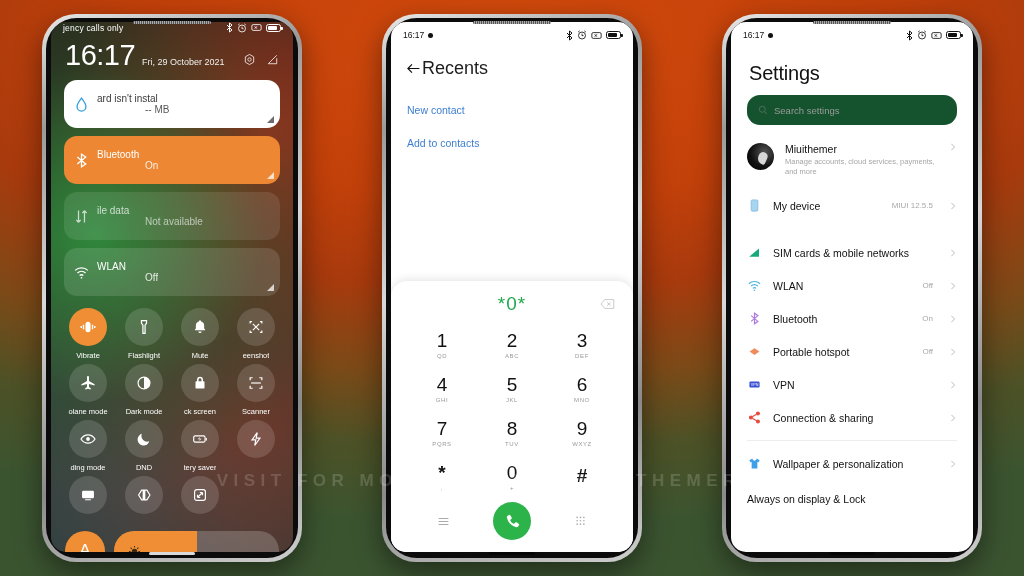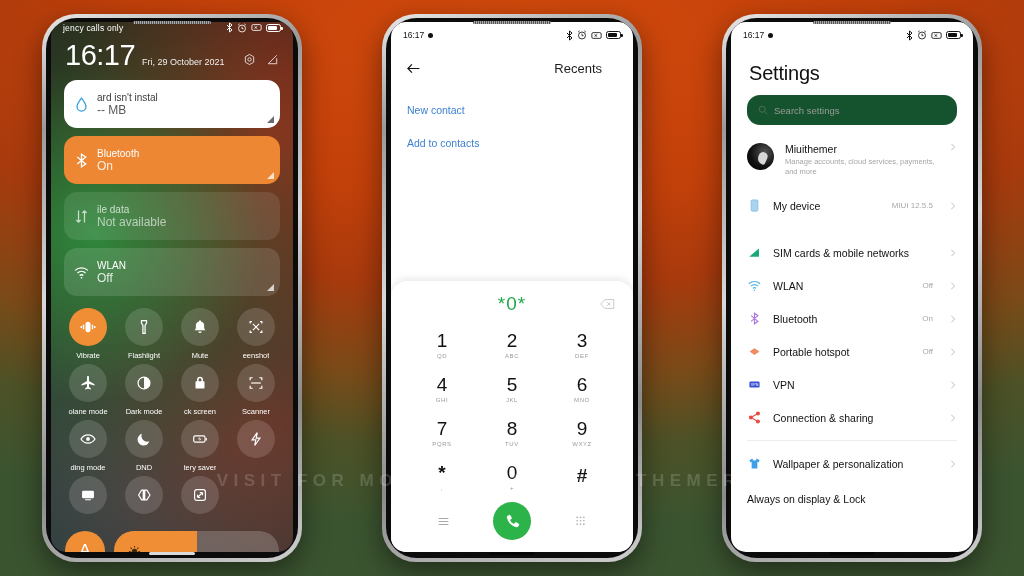--- a/index.html
+++ b/index.html
@@ -107,21 +107,21 @@
     height: 48px; border-radius: 13px; padding: 7px 9px;
     position: relative; display: flex; align-items: center; gap: 7px;
     overflow: hidden;
   }
   .tile.white { background: #fff; color: #3a3a3a; }
   .tile.orange { background: #ed8733; color: #fff; }
   .tile.dimgreen { background: rgba(255,255,255,.10); color: rgba(255,255,255,.72); }
   .tile.dimgrey { background: rgba(255,255,255,.13); color: #fff; }
   .tile-txt { display: flex; flex-direction: column; justify-content: center; min-width: 0; }
   .tile-title { font-size: 10px; font-weight: 500; white-space: nowrap; overflow: hidden; }
-  .tile-sub { font-size: 12px; opacity: .85; white-space: nowrap; overflow: hidden; }
+  .tile-sub { font-size: 10px; opacity: .85; white-space: nowrap; overflow: hidden; margin-left: 48px; }
   .tile .corner {
     position: absolute; right: 6px; bottom: 5px;
     width: 0; height: 0; border-style: solid;
     border-width: 0 0 7px 7px; border-color: transparent transparent currentColor transparent;
     opacity: .75;
   }
   .tile-ico { width: 17px; height: 17px; flex: none; }
 
   .cc-grid { display: grid; grid-template-columns: repeat(4,1fr); gap: 4px 2px; padding: 12px 10px 0 10px; }
   .qs { display: flex; flex-direction: column; align-items: center; gap: 5px; }
@@ -147,21 +147,21 @@
     display: flex; align-items: center;
   }
   .bright-fill { position: absolute; left: 0; top: 0; bottom: 0; width: 50%; background: #ef8e34; }
   .bright-ico { position: relative; margin-left: 13px; width: 15px; height: 15px; }
 
   
   .dial-screen { background: #fff; color: #111; display: flex; flex-direction: column; }
   .dial-top { flex: 1; position: relative; }
   .dial-appbar { display: flex; align-items: center; padding: 6px 14px 0 14px; height: 34px; }
   .back-arrow { width: 17px; height: 17px; }
-  .dial-title { flex: 1; text-align: right; font-size: 13px; color: #1d1d1d; margin-right: 17px; }
+  .dial-title { flex: 1; text-align: left; font-size: 18px; color: #1d1d1d; margin-right: 17px; }
   .dial-links { padding: 22px 16px 0 16px; display: flex; flex-direction: column; gap: 21px; }
   .dial-link { font-size: 10.5px; color: #3d7fd0; }
 
   .keypad-sheet {
     background: #fff; border-radius: 16px 16px 0 0;
     box-shadow: 0 -2px 8px rgba(0,0,0,.10);
     padding: 6px 0 0 0;
   }
   .num-display { display: flex; align-items: center; justify-content: center; position: relative; height: 34px; }
   .num-value { font-size: 19px; color: #20a94b; letter-spacing: 1px; font-weight: 400; }

